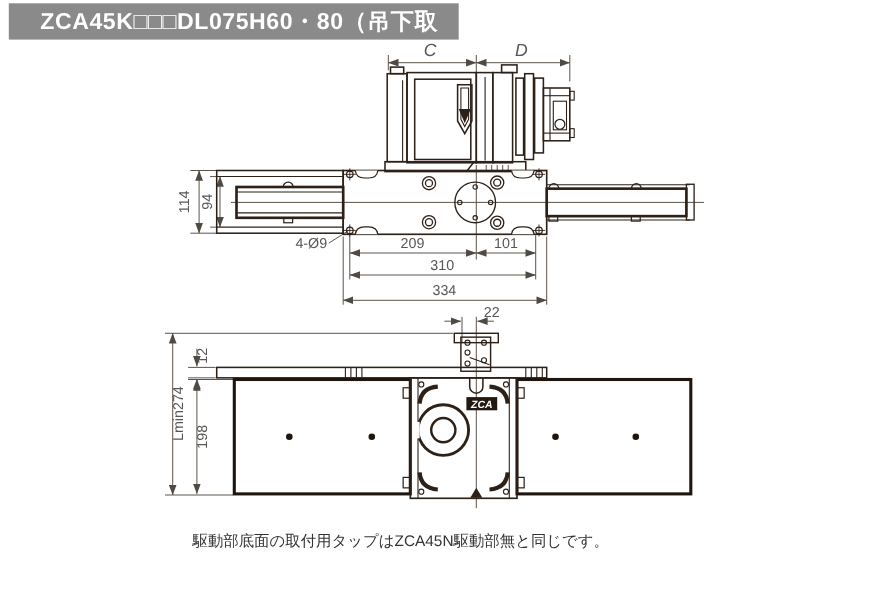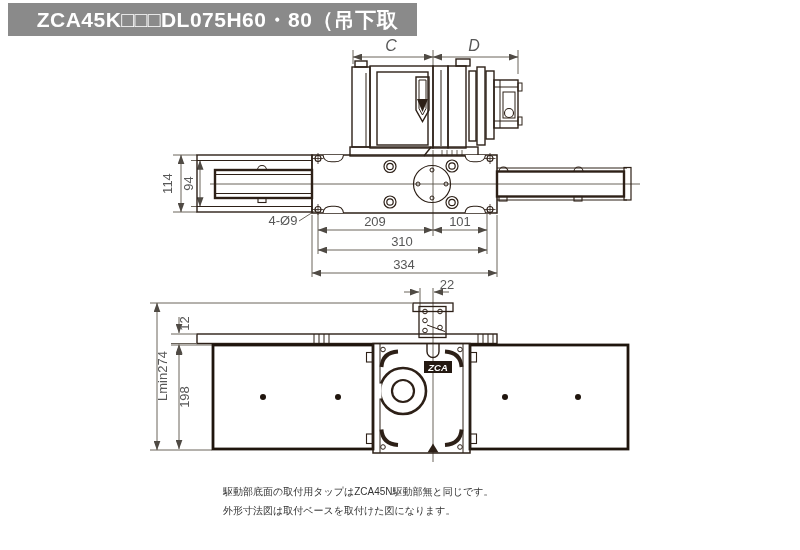--- a/index.html
+++ b/index.html
@@ -2,21 +2,21 @@
 <html><head>
 <meta charset="utf-8">
 <style>
   html,body{margin:0;padding:0;}
   body{width:800px;height:550px;background:#ffffff;position:relative;overflow:hidden;
        font-family:"Liberation Sans","DejaVu Sans",sans-serif;}
   .title-bar{position:absolute;left:8px;top:3px;width:409px;height:33px;background:#8a8a8a;
        color:#ffffff;font-size:21px;font-weight:bold;line-height:33px;padding-left:10px;
        box-sizing:border-box;letter-spacing:0.5px;text-align:center;}
   .drawing{position:absolute;left:0;top:0;}
-  .notes{position:absolute;left:175px;top:482px;font-size:10px;line-height:19px;color:#333333;margin-left:48px;}
+  .notes{position:absolute;left:175px;top:482px;font-size:14px;line-height:19px;color:#333333;}
   .notes div{white-space:nowrap;}
   svg text{font-family:"Liberation Sans","DejaVu Sans",sans-serif;font-size:13px;fill:#575757;}
   svg text.big{font-size:16px;font-style:italic;}
   svg text.logo{font-size:9.5px;font-style:italic;font-weight:bold;fill:#ffffff;}
 </style>
 </head>
 <body>
 
 <div class="title-bar">ZCA45K□□□DL075H60・80（吊下取付）</div>
 
@@ -239,14 +239,13 @@
     <text x="447" y="288.5" text-anchor="middle">22</text>
     <text x="166.5" y="376" text-anchor="middle" transform="rotate(-90 166.5 376)">Lmin274</text>
     <text x="188.5" y="323.5" text-anchor="middle" transform="rotate(-90 188.5 323.5)">12</text>
     <text x="188.5" y="397" text-anchor="middle" transform="rotate(-90 188.5 397)">198</text>
     <text class="logo" x="438" y="370.5" text-anchor="middle">ZCA</text>
   </g>
 </svg>
 
 <div class="notes">
   <div>駆動部底面の取付用タップはZCA45N駆動部無と同じです。</div>
-  <div>外形寸法図は取付ベースを取付けた図になります。</div>
 </div>
 
 </body></html>

